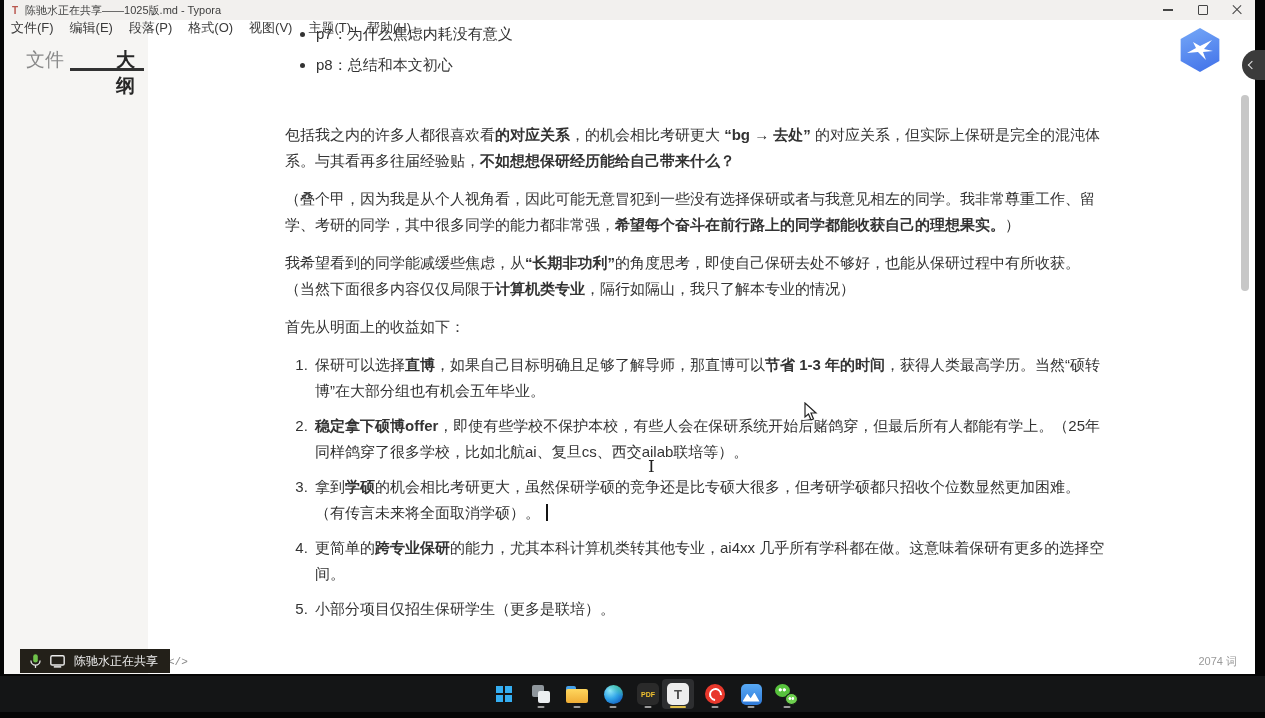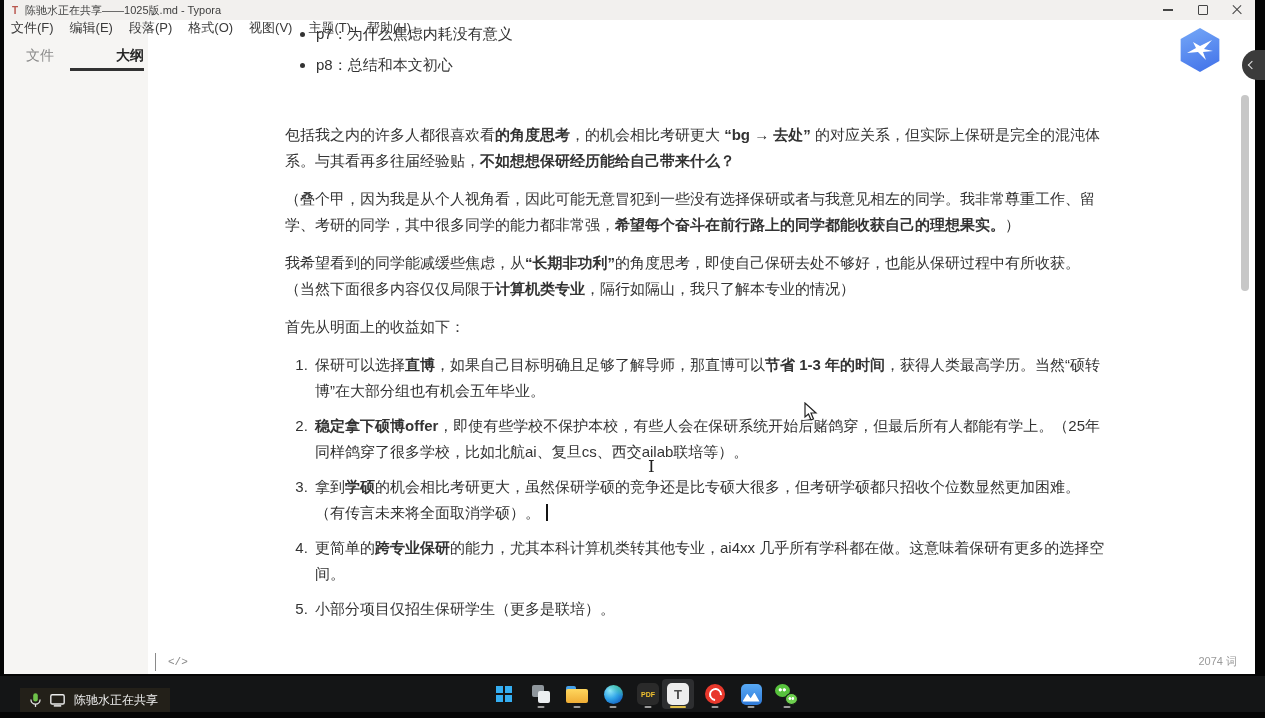--- a/index.html
+++ b/index.html
@@ -18,21 +18,21 @@
   .wc-max::before { content:""; width:8px; height:8px; border:1.2px solid #454545; border-radius:1px; display:block; }
   .wc-close::before,.wc-close::after { content:""; position:absolute; width:12px; height:1.4px; background:#454545; left:11px; top:9px; }
   .wc-close::before { transform:rotate(45deg); } .wc-close::after { transform:rotate(-45deg); }
 
   .menubar { position:absolute; left:7px; top:21px; display:flex; gap:16px; font-size:13px;
     color:#3a3a3a; z-index:6; height:13px; align-items:center; }
   .menu-item { cursor:default; white-space:nowrap; }
 
   
   .sidebar { position:absolute; left:0; top:20px; bottom:0; width:144px; background:#f6f5f3; z-index:2; }
-  .tab { position:absolute; font-size:14px; }
+  .tab { position:absolute; font-size:19px; }
   .tab-inactive { left:22px; top:27px; color:#8a8a8a; }
   .tab-active { left:112px; top:27px; color:#272727; font-weight:bold; }
   .tab-underline { position:absolute; left:66px; top:48px; width:74px; height:3px; background:#323232; }
 
   
   .doc { position:absolute; left:281px; top:20px; width:822px; height:634px; overflow:hidden;
     font-size:15px; line-height:26px; color:#333; z-index:1; }
   .doc-inner { margin-top:-4px; }
   .doc p { margin:12px 0; }
   .doc ul { margin:0 0 44px 0; padding-left:31px; list-style:disc; }
@@ -95,21 +95,21 @@
     clip-path:polygon(0 100%, 28% 15%, 48% 65%, 70% 0, 100% 100%); }
   .ic-wechat { width:24px; height:21px; }
   .ic-wechat::before { content:""; position:absolute; left:0; top:0; width:15px; height:13px; border-radius:50%;
     background:radial-gradient(circle at 35% 45%, #fff 1.2px, rgba(255,255,255,0) 2px),
       radial-gradient(circle at 62% 45%, #fff 1.2px, rgba(255,255,255,0) 2px), #57c23d; }
   .ic-wechat::after { content:""; position:absolute; right:1px; bottom:0; width:11px; height:10px; border-radius:50%;
     background:radial-gradient(circle at 35% 45%, #fff 1px, rgba(255,255,255,0) 1.7px),
       radial-gradient(circle at 62% 45%, #fff 1px, rgba(255,255,255,0) 1.7px), #6ed04f; border:1px solid #141516; }
 
   
-  .share-banner { position:absolute; left:20px; top:688px; height:24px; background:#232019; z-index:45;
+  .share-banner { position:absolute; left:20px; top:649px; height:24px; background:#232019; z-index:45;
     display:flex; align-items:center; padding:0 12px 0 10px; gap:9px; }
   .share-banner .txt { color:#f2f2f2; font-size:12px; white-space:nowrap; }
 </style>
 </head>
 <body>
 
 <div id="screen">
 
   <div id="window">
 
@@ -144,21 +144,21 @@
       <span class="tab tab-active">大纲</span>
       <div class="tab-underline"></div>
     </div>
 
     <div class="doc">
       <div class="doc-inner">
           <ul>
             <li><span>p7：为什么焦虑内耗没有意义</span></li>
             <li><span>p8：总结和本文初心</span></li>
           </ul>
-          <p><span>包括我之内的许多人都很喜欢看</span><span class="b">的角度思考</span><span>，的机会相比考研更大 </span><span class="b">“bg → 去处”</span><span> 的对应关系，但实际上保研是完全的混沌体系。与其看再多往届经验贴，</span><span class="b">不如想想保研经历能给自己带来什么？</span></p>
+          <p><span>包括我之内的许多人都很喜欢看</span><span class="b">的对应关系</span><span>，的机会相比考研更大 </span><span class="b">“bg → 去处”</span><span> 的对应关系，但实际上保研是完全的混沌体系。与其看再多往届经验贴，</span><span class="b">不如想想保研经历能给自己带来什么？</span></p>
           <p><span>（叠个甲，因为我是从个人视角看，因此可能无意冒犯到一些没有选择保研或者与我意见相左的同学。我非常尊重工作、留学、考研的同学，其中很多同学的能力都非常强，</span><span class="b">希望每个奋斗在前行路上的同学都能收获自己的理想果实。</span><span>）</span></p>
           <p><span>我希望看到的同学能减缓些焦虑，从</span><span class="b">“长期非功利”</span><span>的角度思考，即使自己保研去处不够好，也能从保研过程中有所收获。（当然下面很多内容仅仅局限于</span><span class="b">计算机类专业</span><span>，隔行如隔山，我只了解本专业的情况）</span></p>
           <p><span>首先从明面上的收益如下：</span></p>
           <ol>
             <li><span>保研可以选择</span><span class="b">直博</span><span>，如果自己目标明确且足够了解导师，那直博可以</span><span class="b">节省 1-3 年的时间</span><span>，获得人类最高学历。当然“硕转博”在大部分组也有机会五年毕业。</span></li>
             <li><span class="b">稳定拿下硕博offer</span><span>，即使有些学校不保护本校，有些人会在保研系统开始后赌鸽穿，但最后所有人都能有学上。（25年同样鸽穿了很多学校，比如北航ai、复旦cs、西交ailab联培等）。</span></li>
             <li><span>拿到</span><span class="b">学硕</span><span>的机会相比考研更大，虽然保研学硕的竞争还是比专硕大很多，但考研学硕都只招收个位数显然更加困难。（有传言未来将全面取消学硕）。</span><span class="caret"></span></li>
             <li><span>更简单的</span><span class="b">跨专业保研</span><span>的能力，尤其本科计算机类转其他专业，ai4xx 几乎所有学科都在做。这意味着保研有更多的选择空间。</span></li>
             <li><span>小部分项目仅招生保研学生（更多是联培）。</span></li>
           </ol>

